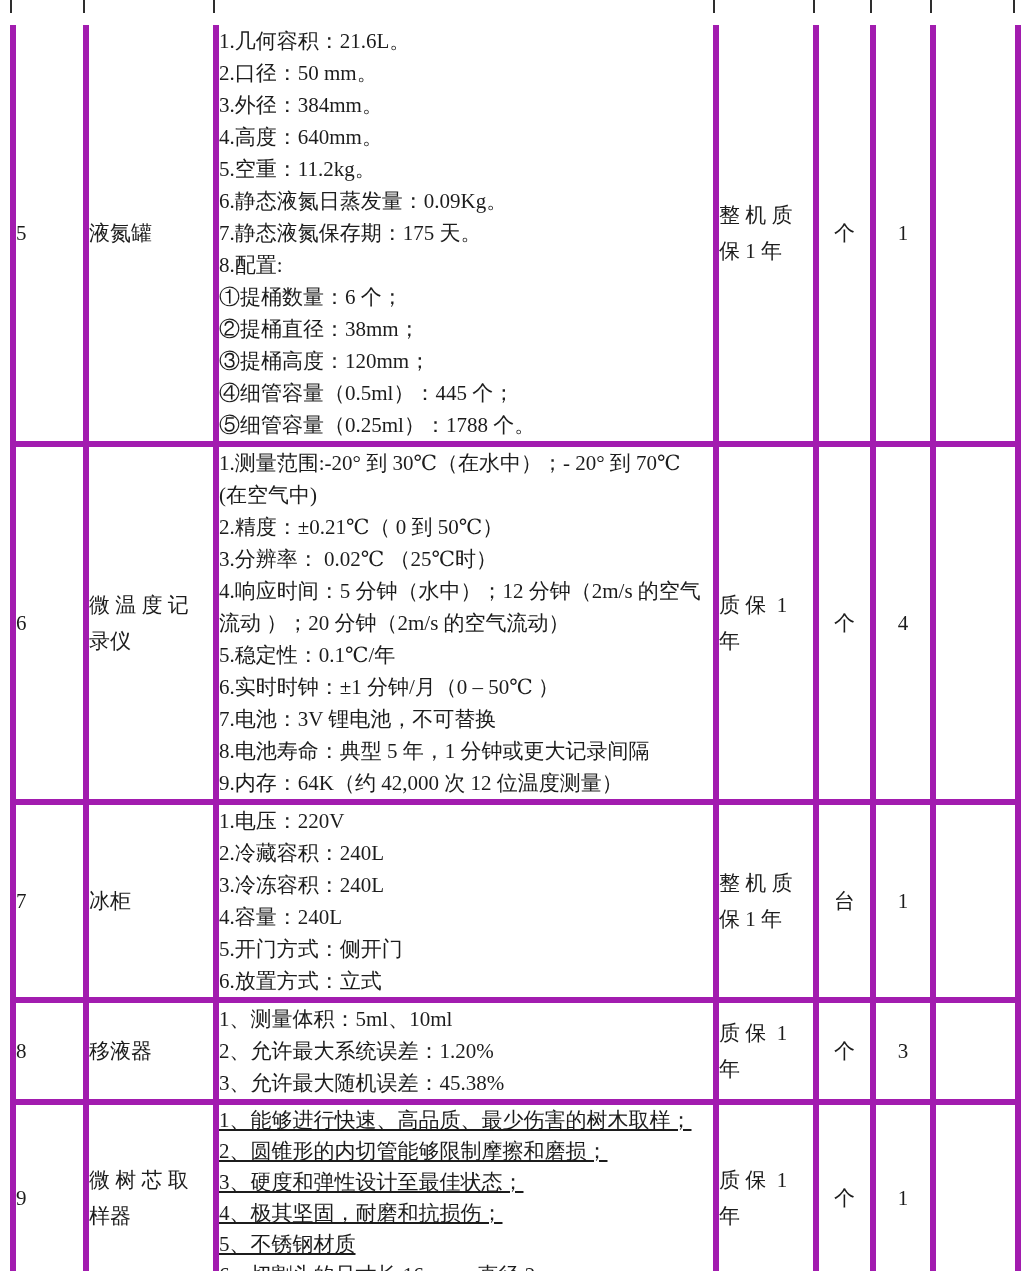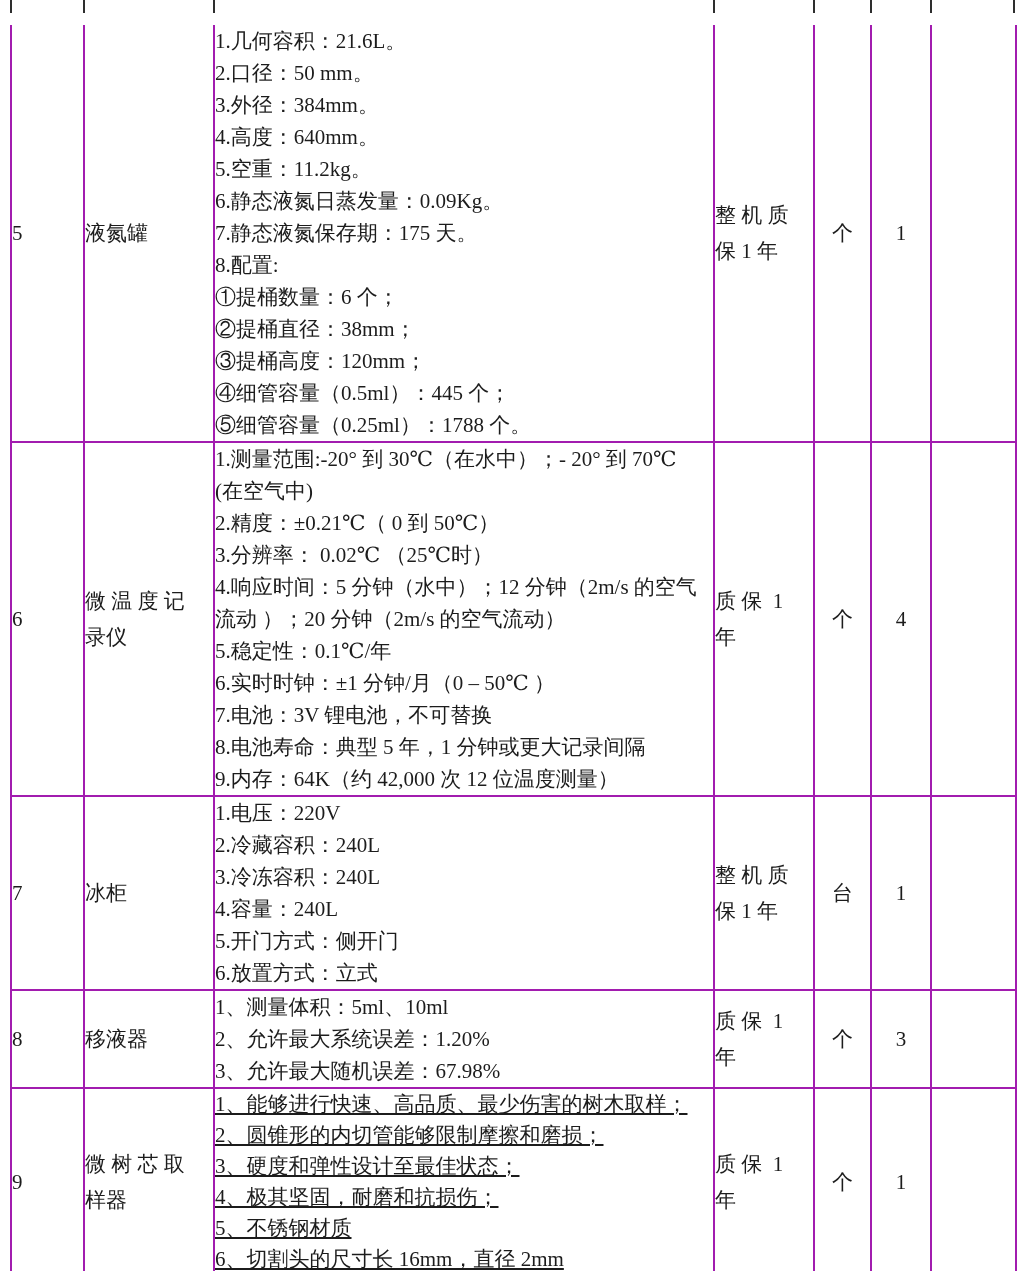--- a/index.html
+++ b/index.html
@@ -13,21 +13,21 @@
 
   
   .stub-strip{position:absolute;top:0;left:0;width:1024px;height:13px;}
   .stub{position:absolute;top:0;width:2px;height:13px;background:#2e2e2e;}
 
   table.doc{
     position:absolute;left:10px;top:25px;
     border-collapse:collapse;table-layout:fixed;width:1005px;
   }
   table.doc td{
-    border:2px solid #a21caf;
+    border:6px solid #a21caf;
     vertical-align:middle;
     padding:0;
     font-size:21px;
     overflow:hidden;
   }
   table.doc tr:first-child td{border-top:none;}
   table.doc tr:last-child td{border-bottom:3px solid #101010;}
 
   td.c-no{vertical-align:middle;padding-left:12px;}
   td.c-name{padding-left:10px;padding-right:6px;}
@@ -154,21 +154,21 @@
     </tr>
 
     <tr class="trow r8">
       <td class="c-no">8</td>
       <td class="c-name">
             <div class="tline">移液器</div>
           </td>
       <td class="c-spec">
             <div class="tline">1、测量体积：5ml、10ml</div>
             <div class="tline">2、允许最大系统误差：1.20%</div>
-            <div class="tline">3、允许最大随机误差：67.98%</div>
+            <div class="tline">3、允许最大随机误差：45.38%</div>
           </td>
       <td class="c-warranty">
             <div class="tline">质 保  1</div>
             <div class="tline">年</div>
           </td>
       <td class="c-unit">个</td>
       <td class="c-qty">3</td>
       <td class="c-empty"></td>
     </tr>
 

